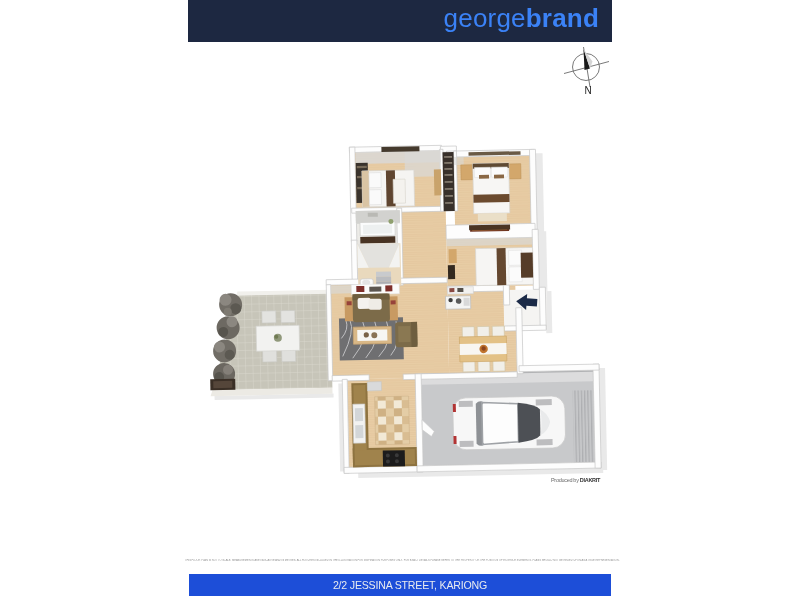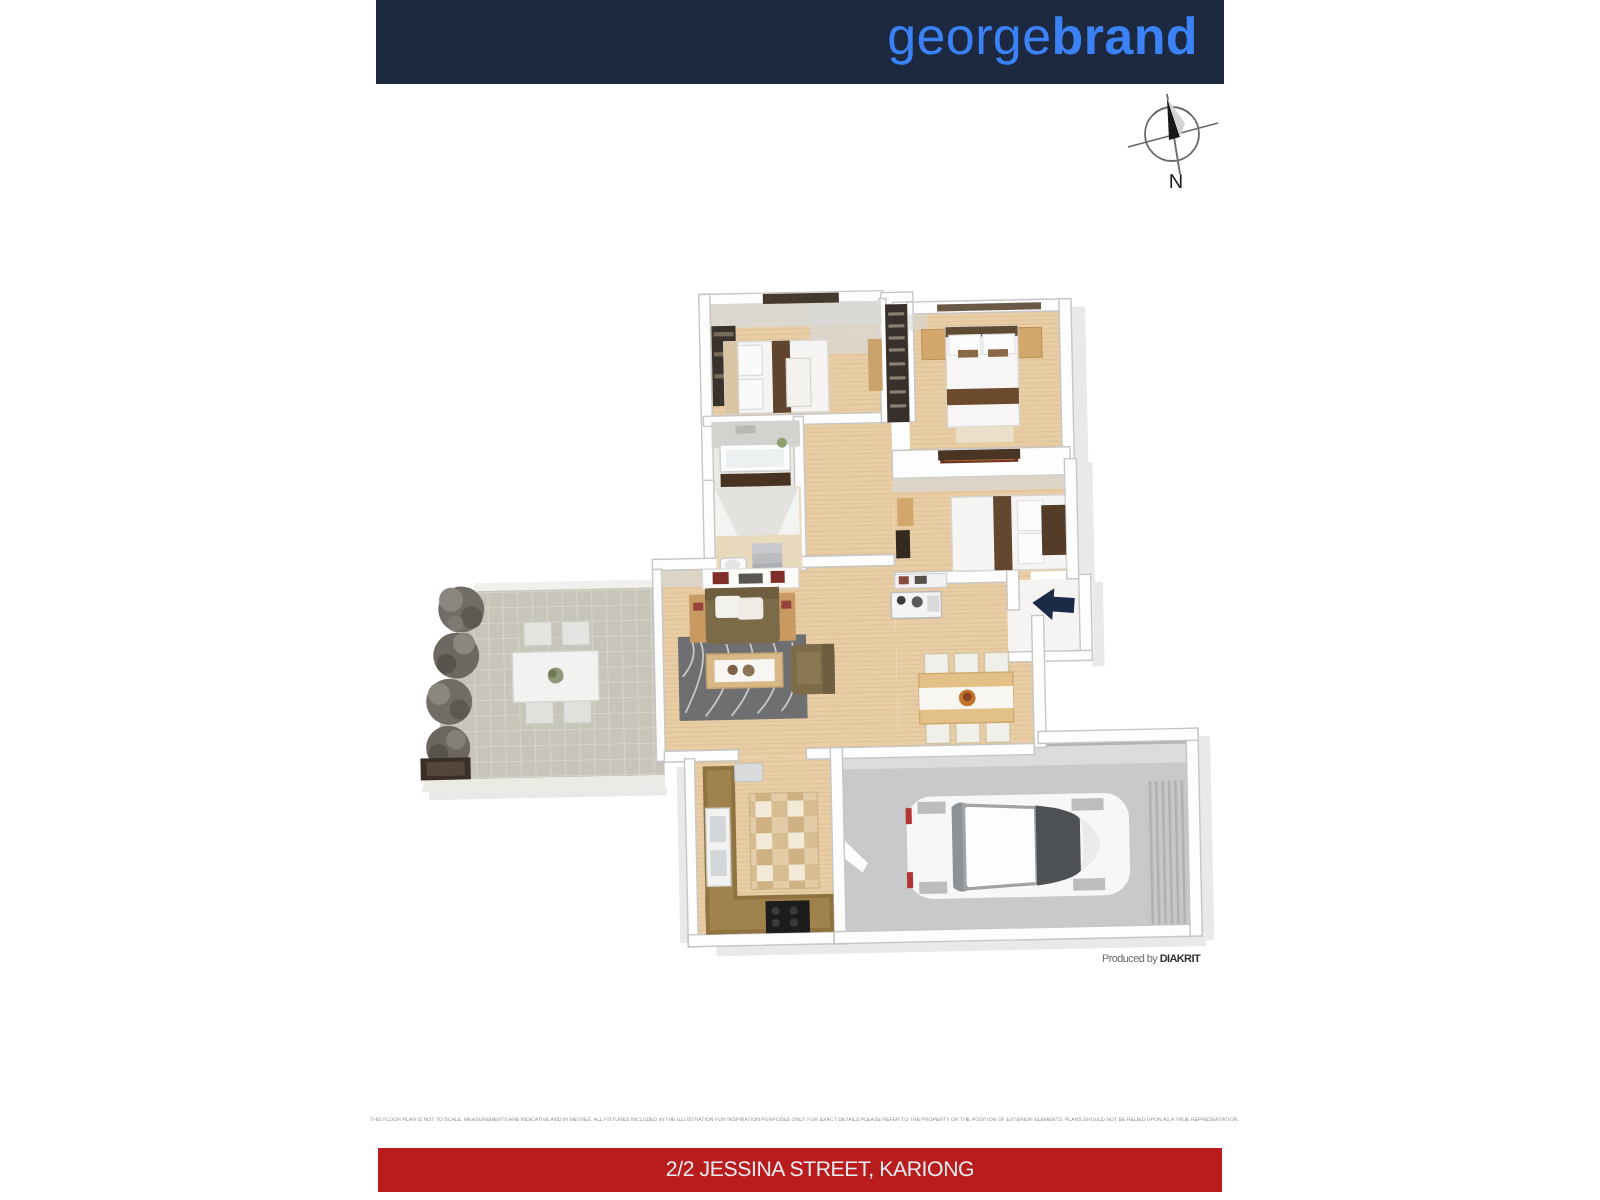--- a/index.html
+++ b/index.html
@@ -3,21 +3,21 @@
 <meta charset="utf-8">
 <style>
   html,body{margin:0;padding:0;background:#fff;width:800px;height:600px;overflow:hidden;}
   body{font-family:"Liberation Sans", sans-serif;position:relative;}
   .hdr{position:absolute;left:188px;top:0;width:424px;height:42px;background:#1d2841;
        display:flex;align-items:center;justify-content:flex-end;padding-right:13px;box-sizing:border-box;}
   .hdr span{color:#3b82f6;font-size:26px;letter-spacing:0.2px;line-height:1;margin-top:-6px;}
   .hdr b{font-weight:bold;}
   .fine{position:absolute;left:185px;top:558.5px;color:#909090;font-size:6px;
         transform:scale(0.43);transform-origin:0 0;white-space:nowrap;}
-  .ftr{position:absolute;left:189px;top:574px;width:422px;height:22px;background:#b91c1c;
+  .ftr{position:absolute;left:189px;top:574px;width:422px;height:22px;background:#1d4ed8;
        display:flex;align-items:center;justify-content:center;}
   .ftr span{color:#e8ebef;font-size:10.6px;letter-spacing:-0.2px;padding-left:20px;}
   .dia{position:absolute;left:551px;top:477px;font-size:5.5px;color:#6a6a6a;letter-spacing:-0.3px;}
   .dia b{color:#333;}
   svg{position:absolute;left:0;top:0;}
 </style>
 </head>
 <body>
 <div class="hdr">
     <span>george<b>brand</b></span>

